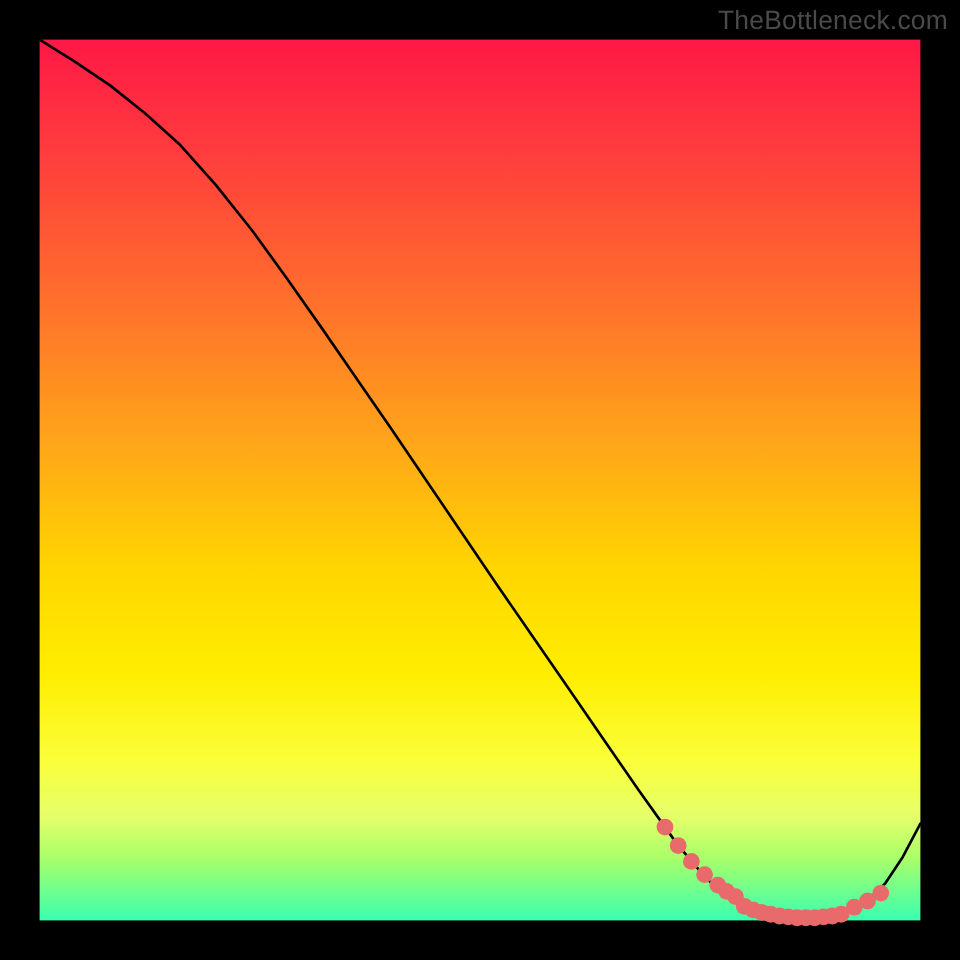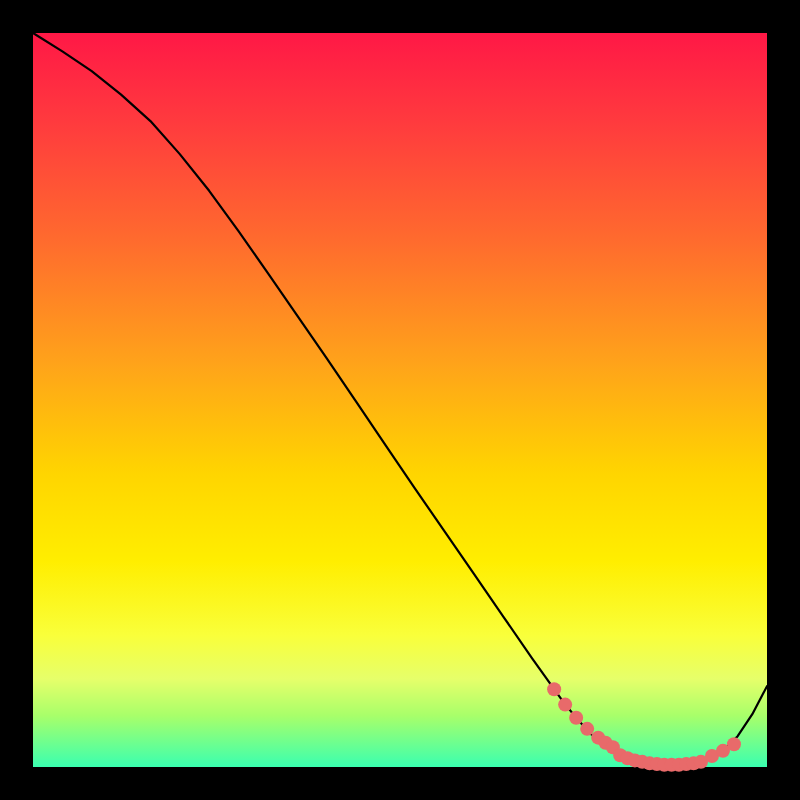--- a/index.html
+++ b/index.html
@@ -64,20 +64,21 @@
     font-size: 22px;
     color: #4a4a4a;
     letter-spacing: 0.2px;
     user-select: none;
   }
 </style>
 </head>
 <body>
 
 <div class="stage">
+  <div class="watermark">TheBottleneck.com</div>
   <div class="plot-area">
     <svg class="plot-svg" viewBox="0 0 734 734">
       <path id="curve-path" class="curve" d="M0.00 0.00 L29.36 18.35 L58.72 38.17 L88.08 61.66 L117.44 88.08 L146.80 121.11 L176.16 157.81 L205.52 198.18 L234.88 240.02 L264.24 282.59 L293.60 325.16 L322.96 368.47 L352.32 411.77 L381.68 455.08 L411.04 497.65 L440.40 540.22 L469.76 582.80 L499.12 625.37 L528.48 666.47 L543.16 684.82 L557.84 700.97 L572.52 713.45 L587.20 722.26 L601.88 727.39 L616.56 730.33 L631.24 731.80 L645.92 731.80 L660.60 730.33 L675.28 726.66 L689.96 717.85 L704.64 703.17 L719.32 681.15 L734.00 653.26"></path>
       <g id="marker-group">
           <circle cx="521.14" cy="656.20" r="7" class="marker"></circle>
           <circle cx="532.15" cy="671.61" r="7" class="marker"></circle>
           <circle cx="543.16" cy="684.82" r="7" class="marker"></circle>
           <circle cx="554.17" cy="695.83" r="7" class="marker"></circle>
           <circle cx="565.18" cy="704.64" r="7" class="marker"></circle>
           <circle cx="572.52" cy="709.78" r="7" class="marker"></circle>

